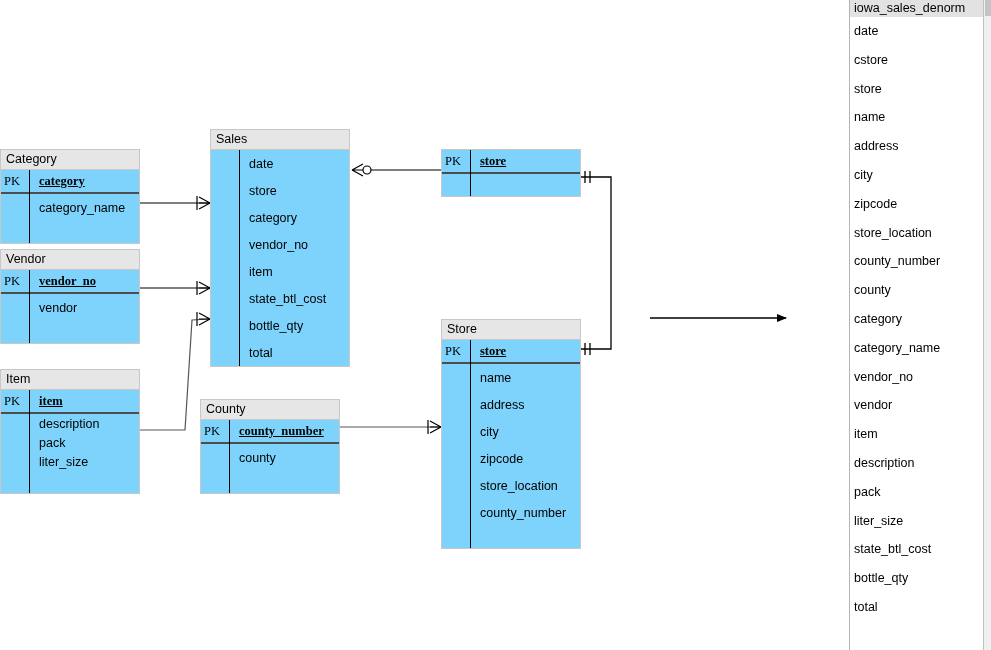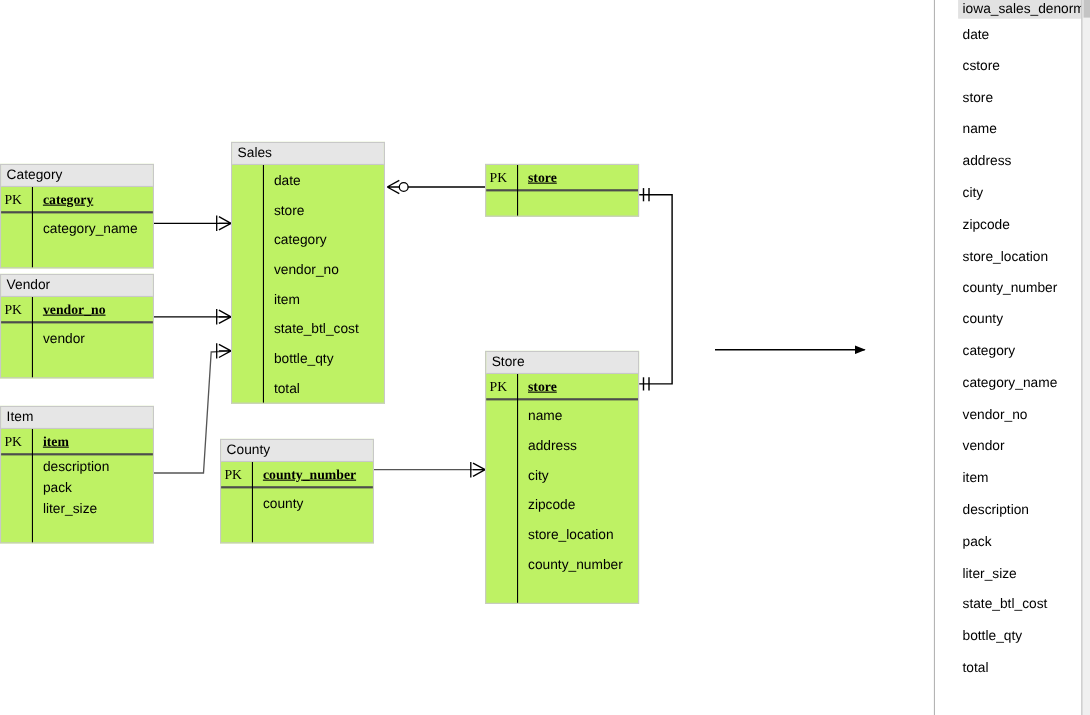--- a/index.html
+++ b/index.html
@@ -20,21 +20,21 @@
     position: absolute;
     left: 0; top: 0;
     width: 991px;
     height: 650px;
   }
   
   .entity {
     position: absolute;
     box-sizing: border-box;
     border: 1px solid #c8c8c8;
-    background: #bef264;
+    background: #7dd3fc;
     font-size: 12.5px;
     color: #000000;
     z-index: 5;
   }
   .entity-title {
     box-sizing: border-box;
     background: #e6e6e6;
     border-bottom: 1px solid #c8c8c8;
     padding: 2px 0 2px 5px;
     line-height: 15px;
@@ -95,21 +95,20 @@
     top: 0px;
     width: 142px;
     height: 650px;
     border-left: 1px solid #b4b4b4;
     border-right: 1px solid #b4b4b4;
     background: #ffffff;
     font-size: 12.5px;
     color: #000000;
     z-index: 5;
     overflow: hidden;
-    padding-left: 21px;
   }
   #denorm .dn-title {
     box-sizing: border-box;
     background: #e2e2e2;
     height: 17px;
     line-height: 17px;
     padding-left: 4px;
     white-space: nowrap;
   }
   #denorm .dn-item {

